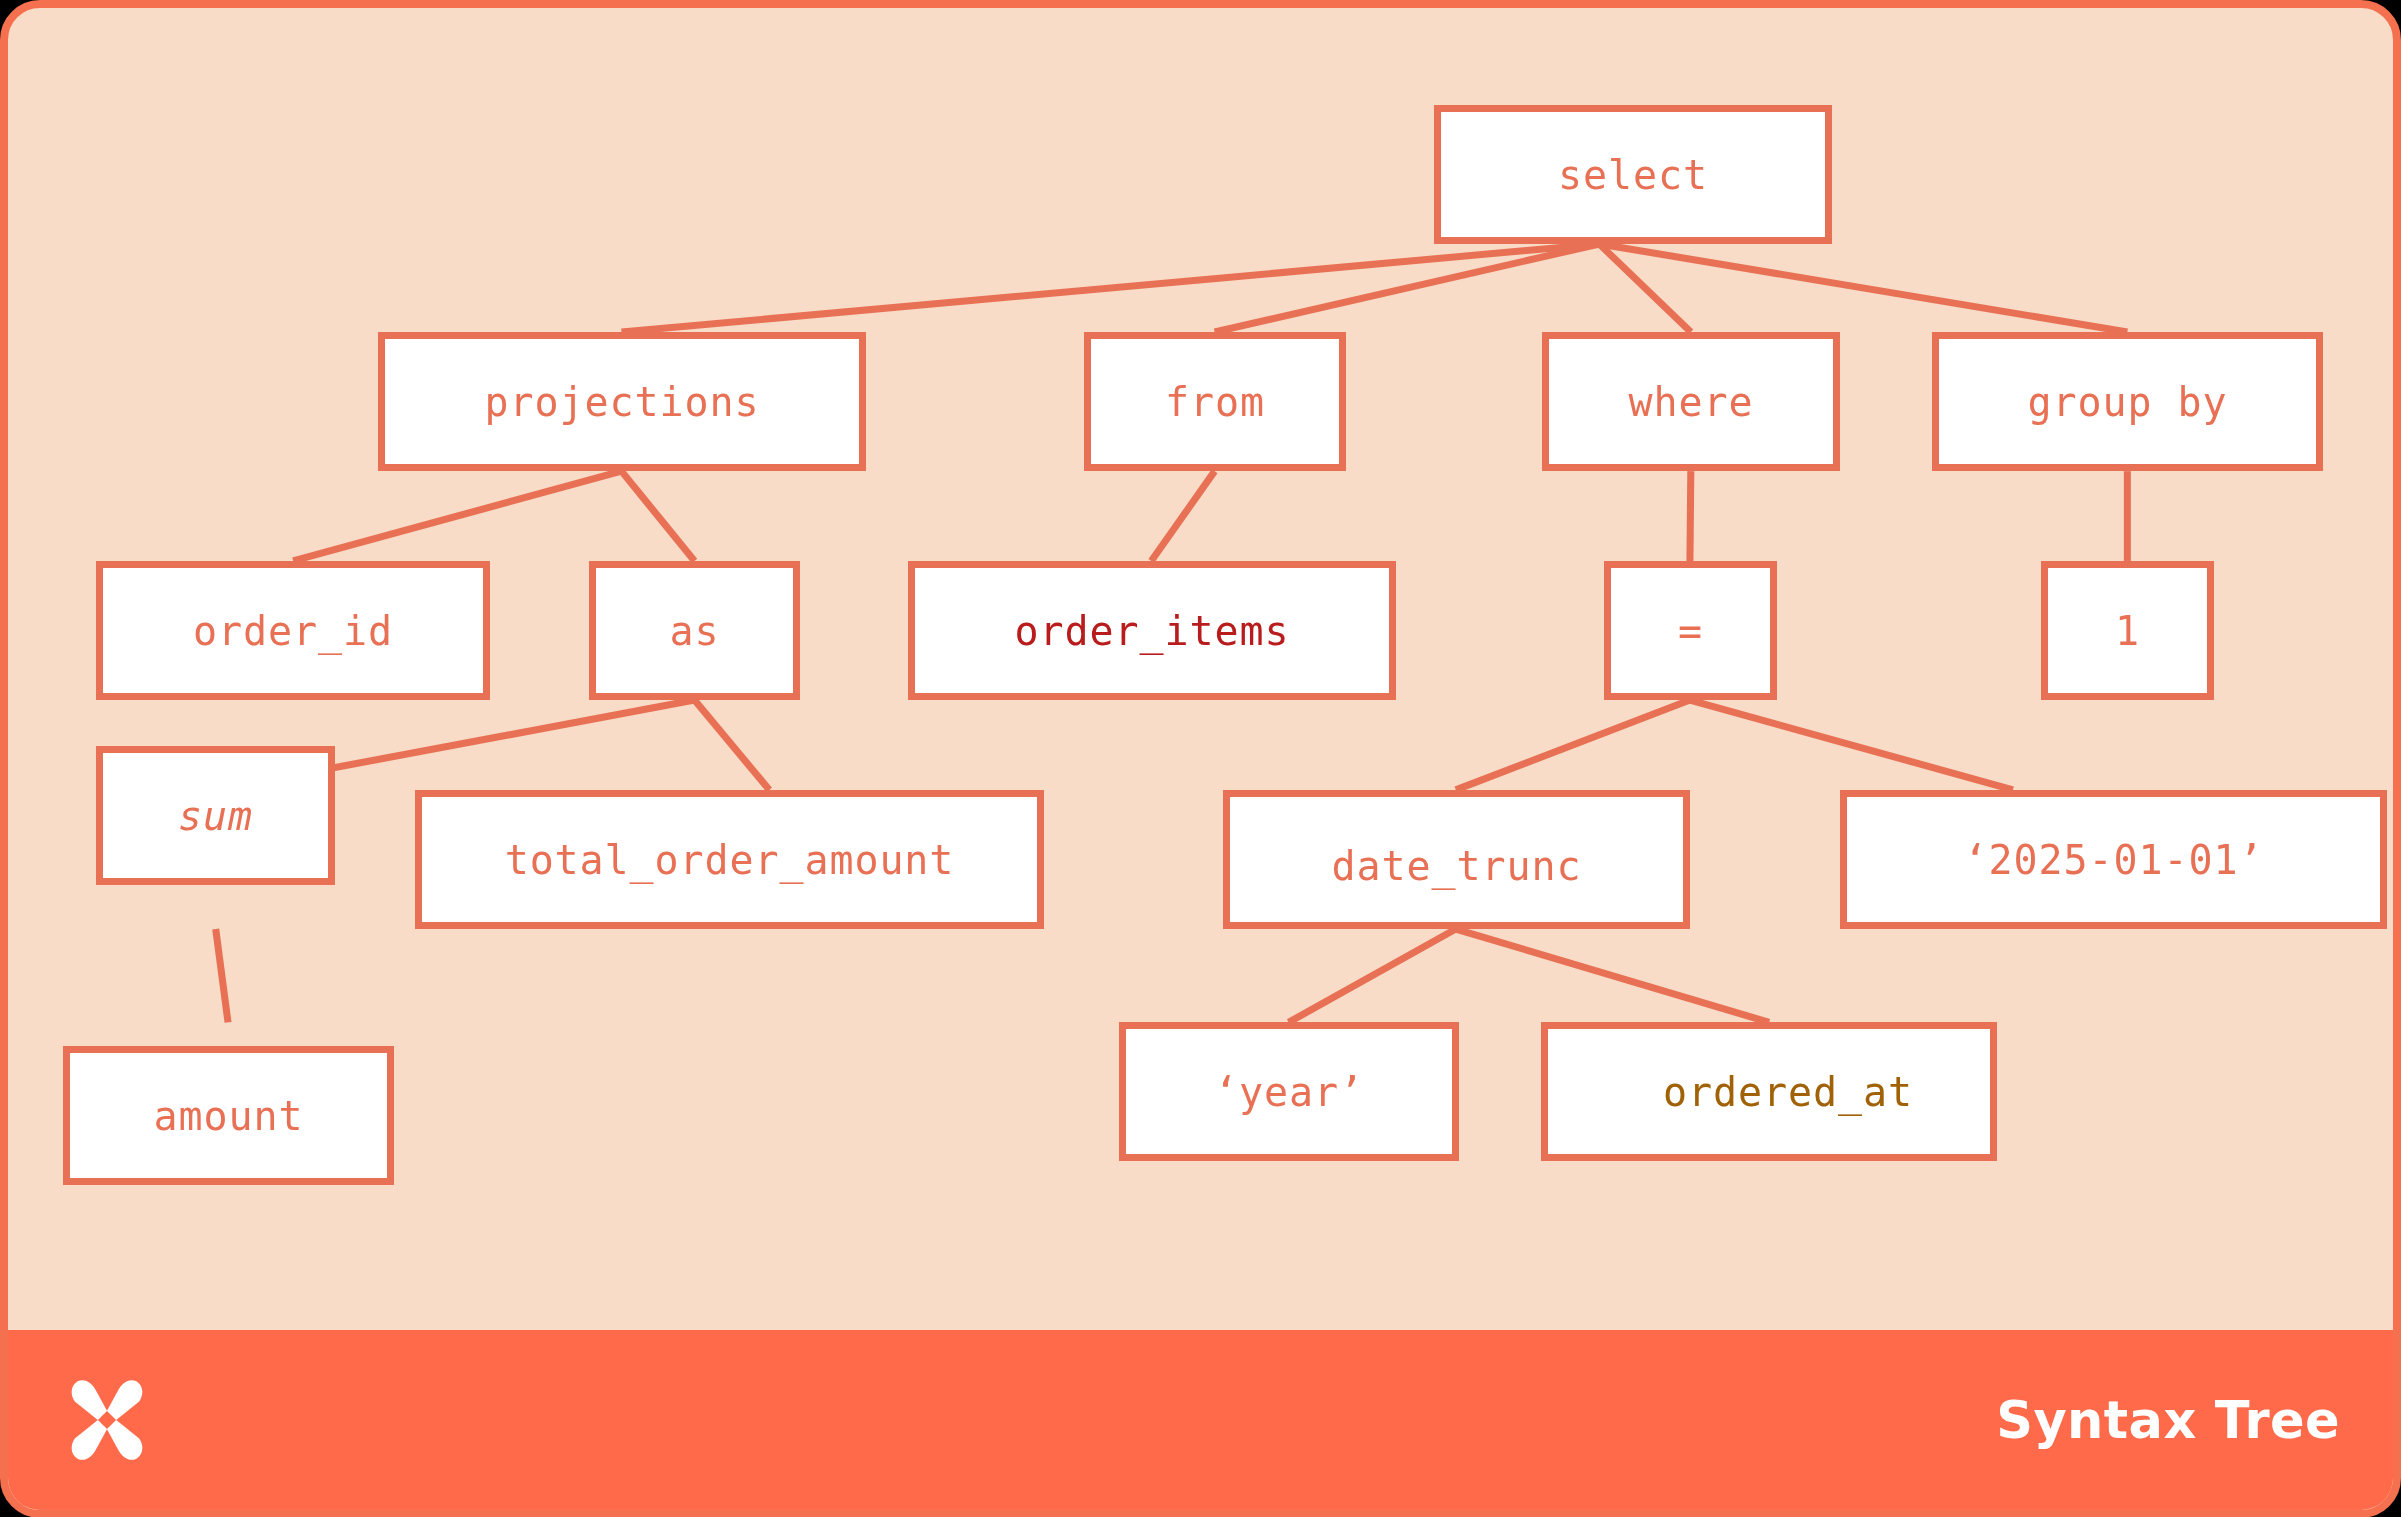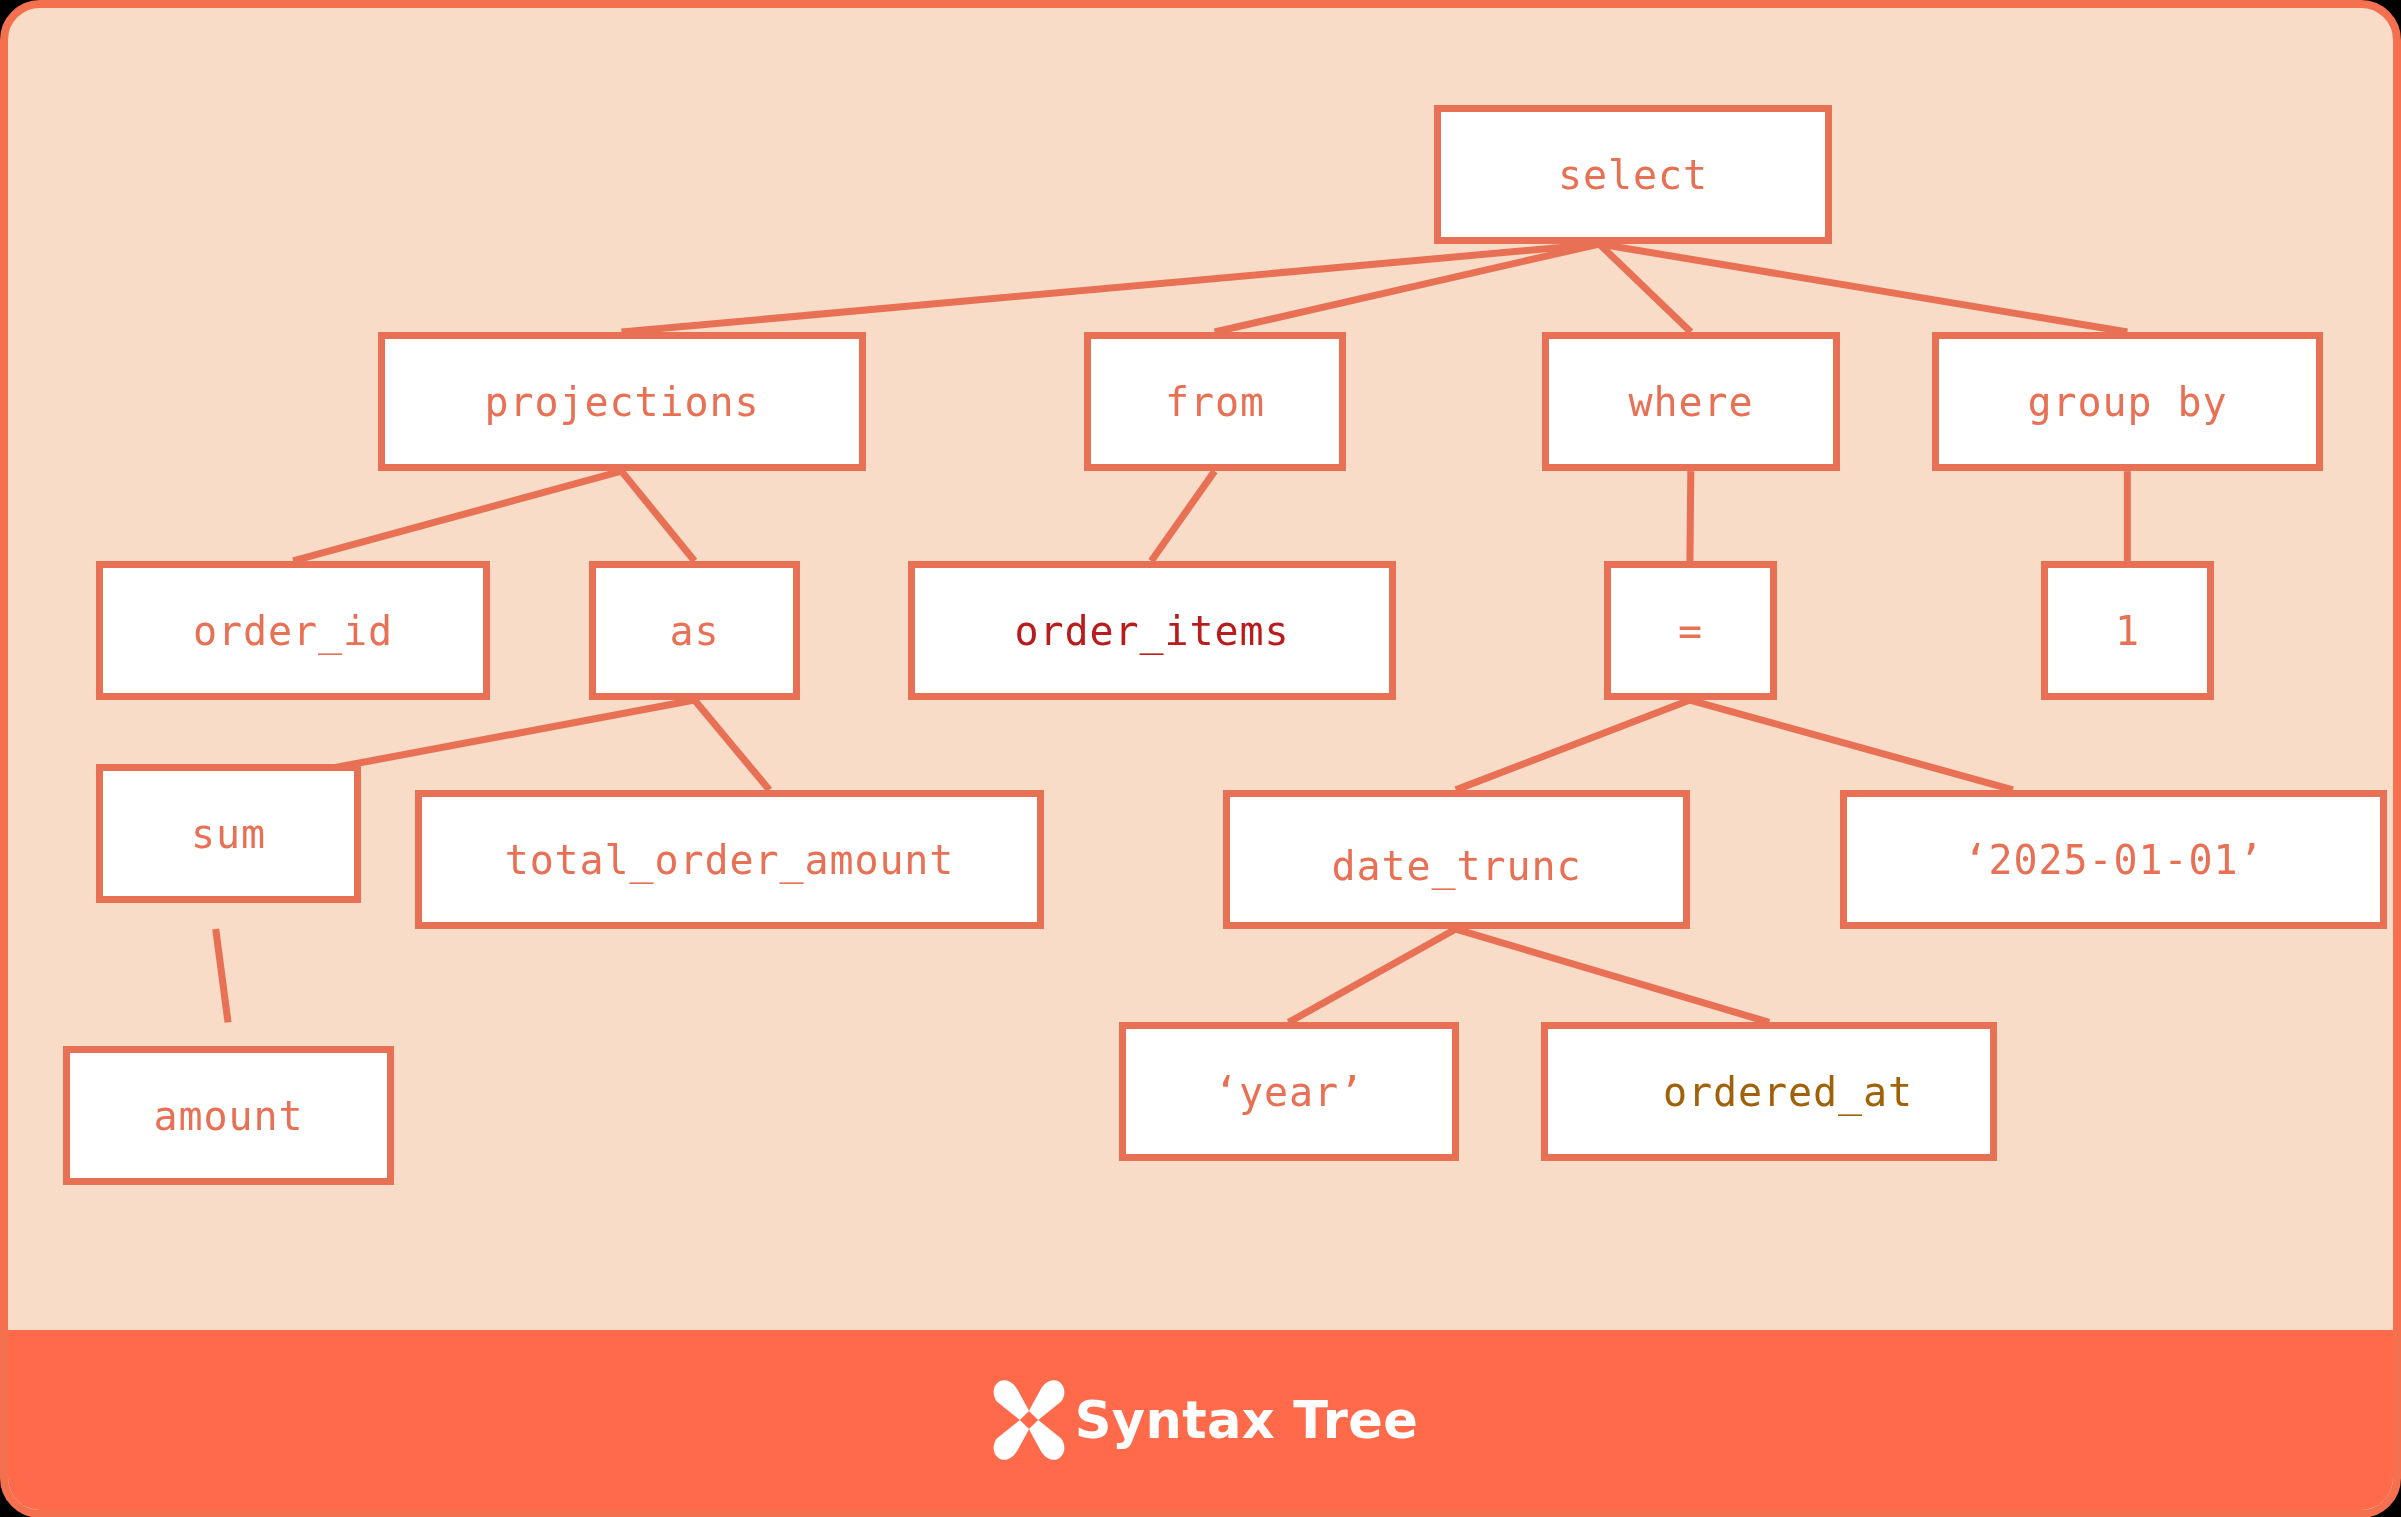--- a/index.html
+++ b/index.html
@@ -10,21 +10,21 @@
         border:8px solid #F4704E;box-sizing:border-box;overflow:hidden;}
   #treeSvg{position:absolute;left:0;top:0;width:2401px;height:1518px;}
   .node-box{position:absolute;background:#FFFFFF;border:7px solid #E87155;
             box-sizing:border-box;display:flex;align-items:center;
             justify-content:center;}
   .node-label{font-family:"DejaVu Sans Mono","Liberation Mono",monospace;
               color:#E87155;font-size:40px;letter-spacing:0.9px;white-space:pre;
               line-height:1;}
   #footer{position:absolute;left:0;right:0;bottom:0;height:180px;
           background:#FF6B4A;display:flex;align-items:center;
-          justify-content:center;padding:0 53px;box-sizing:border-box;}
+          justify-content:space-between;padding:0 53px;box-sizing:border-box;}
   #footer-title{color:#FFFFFF;font-size:51px;font-weight:bold;
                 font-family:"DejaVu Sans","Liberation Sans",sans-serif;
                 letter-spacing:0.4px;}
   #brand-logo{width:92px;height:92px;display:block;}
 </style>
 </head>
 <body>
 
 <div id="stage">
   <div id="card">
@@ -74,21 +74,21 @@
         </div>
         <div class="node-box" style="left: 900px; top: 553px; width: 488px; height: 139px; border-color: rgb(232, 113, 85);">
           <span class="node-label" style="color: #b91c1c;">order_items</span>
         </div>
         <div class="node-box" style="left: 1596px; top: 553px; width: 173px; height: 139px; border-color: rgb(232, 113, 85);">
           <span class="node-label" style="color: rgb(232, 113, 85);">=</span>
         </div>
         <div class="node-box" style="left: 2033px; top: 553px; width: 173px; height: 139px; border-color: rgb(232, 113, 85);">
           <span class="node-label" style="color: rgb(232, 113, 85);">1</span>
         </div>
-        <div class="node-box" style="left: 88px; top: 756px; width: 265px; height: 139px; border-color: rgb(232, 113, 85);">
+        <div class="node-box" style="left: 88px; top: 738px; width: 239px; height: 139px; border-color: rgb(232, 113, 85); font-style: italic;">
           <span class="node-label" style="color: rgb(232, 113, 85);">sum</span>
         </div>
         <div class="node-box" style="left: 407px; top: 782px; width: 629px; height: 139px; border-color: rgb(232, 113, 85);">
           <span class="node-label" style="color: rgb(232, 113, 85);">total_order_amount</span>
         </div>
         <div class="node-box" style="left: 1215px; top: 782px; width: 467px; height: 139px; border-color: rgb(232, 113, 85);">
           <span class="node-label" style="color: rgb(232, 113, 85); margin-top: 12px;">date_trunc</span>
         </div>
         <div class="node-box" style="left: 1832px; top: 782px; width: 547px; height: 139px; border-color: rgb(232, 113, 85); text-align: right;">
           <span class="node-label" style="color: rgb(232, 113, 85);">‘2025-01-01’</span>

